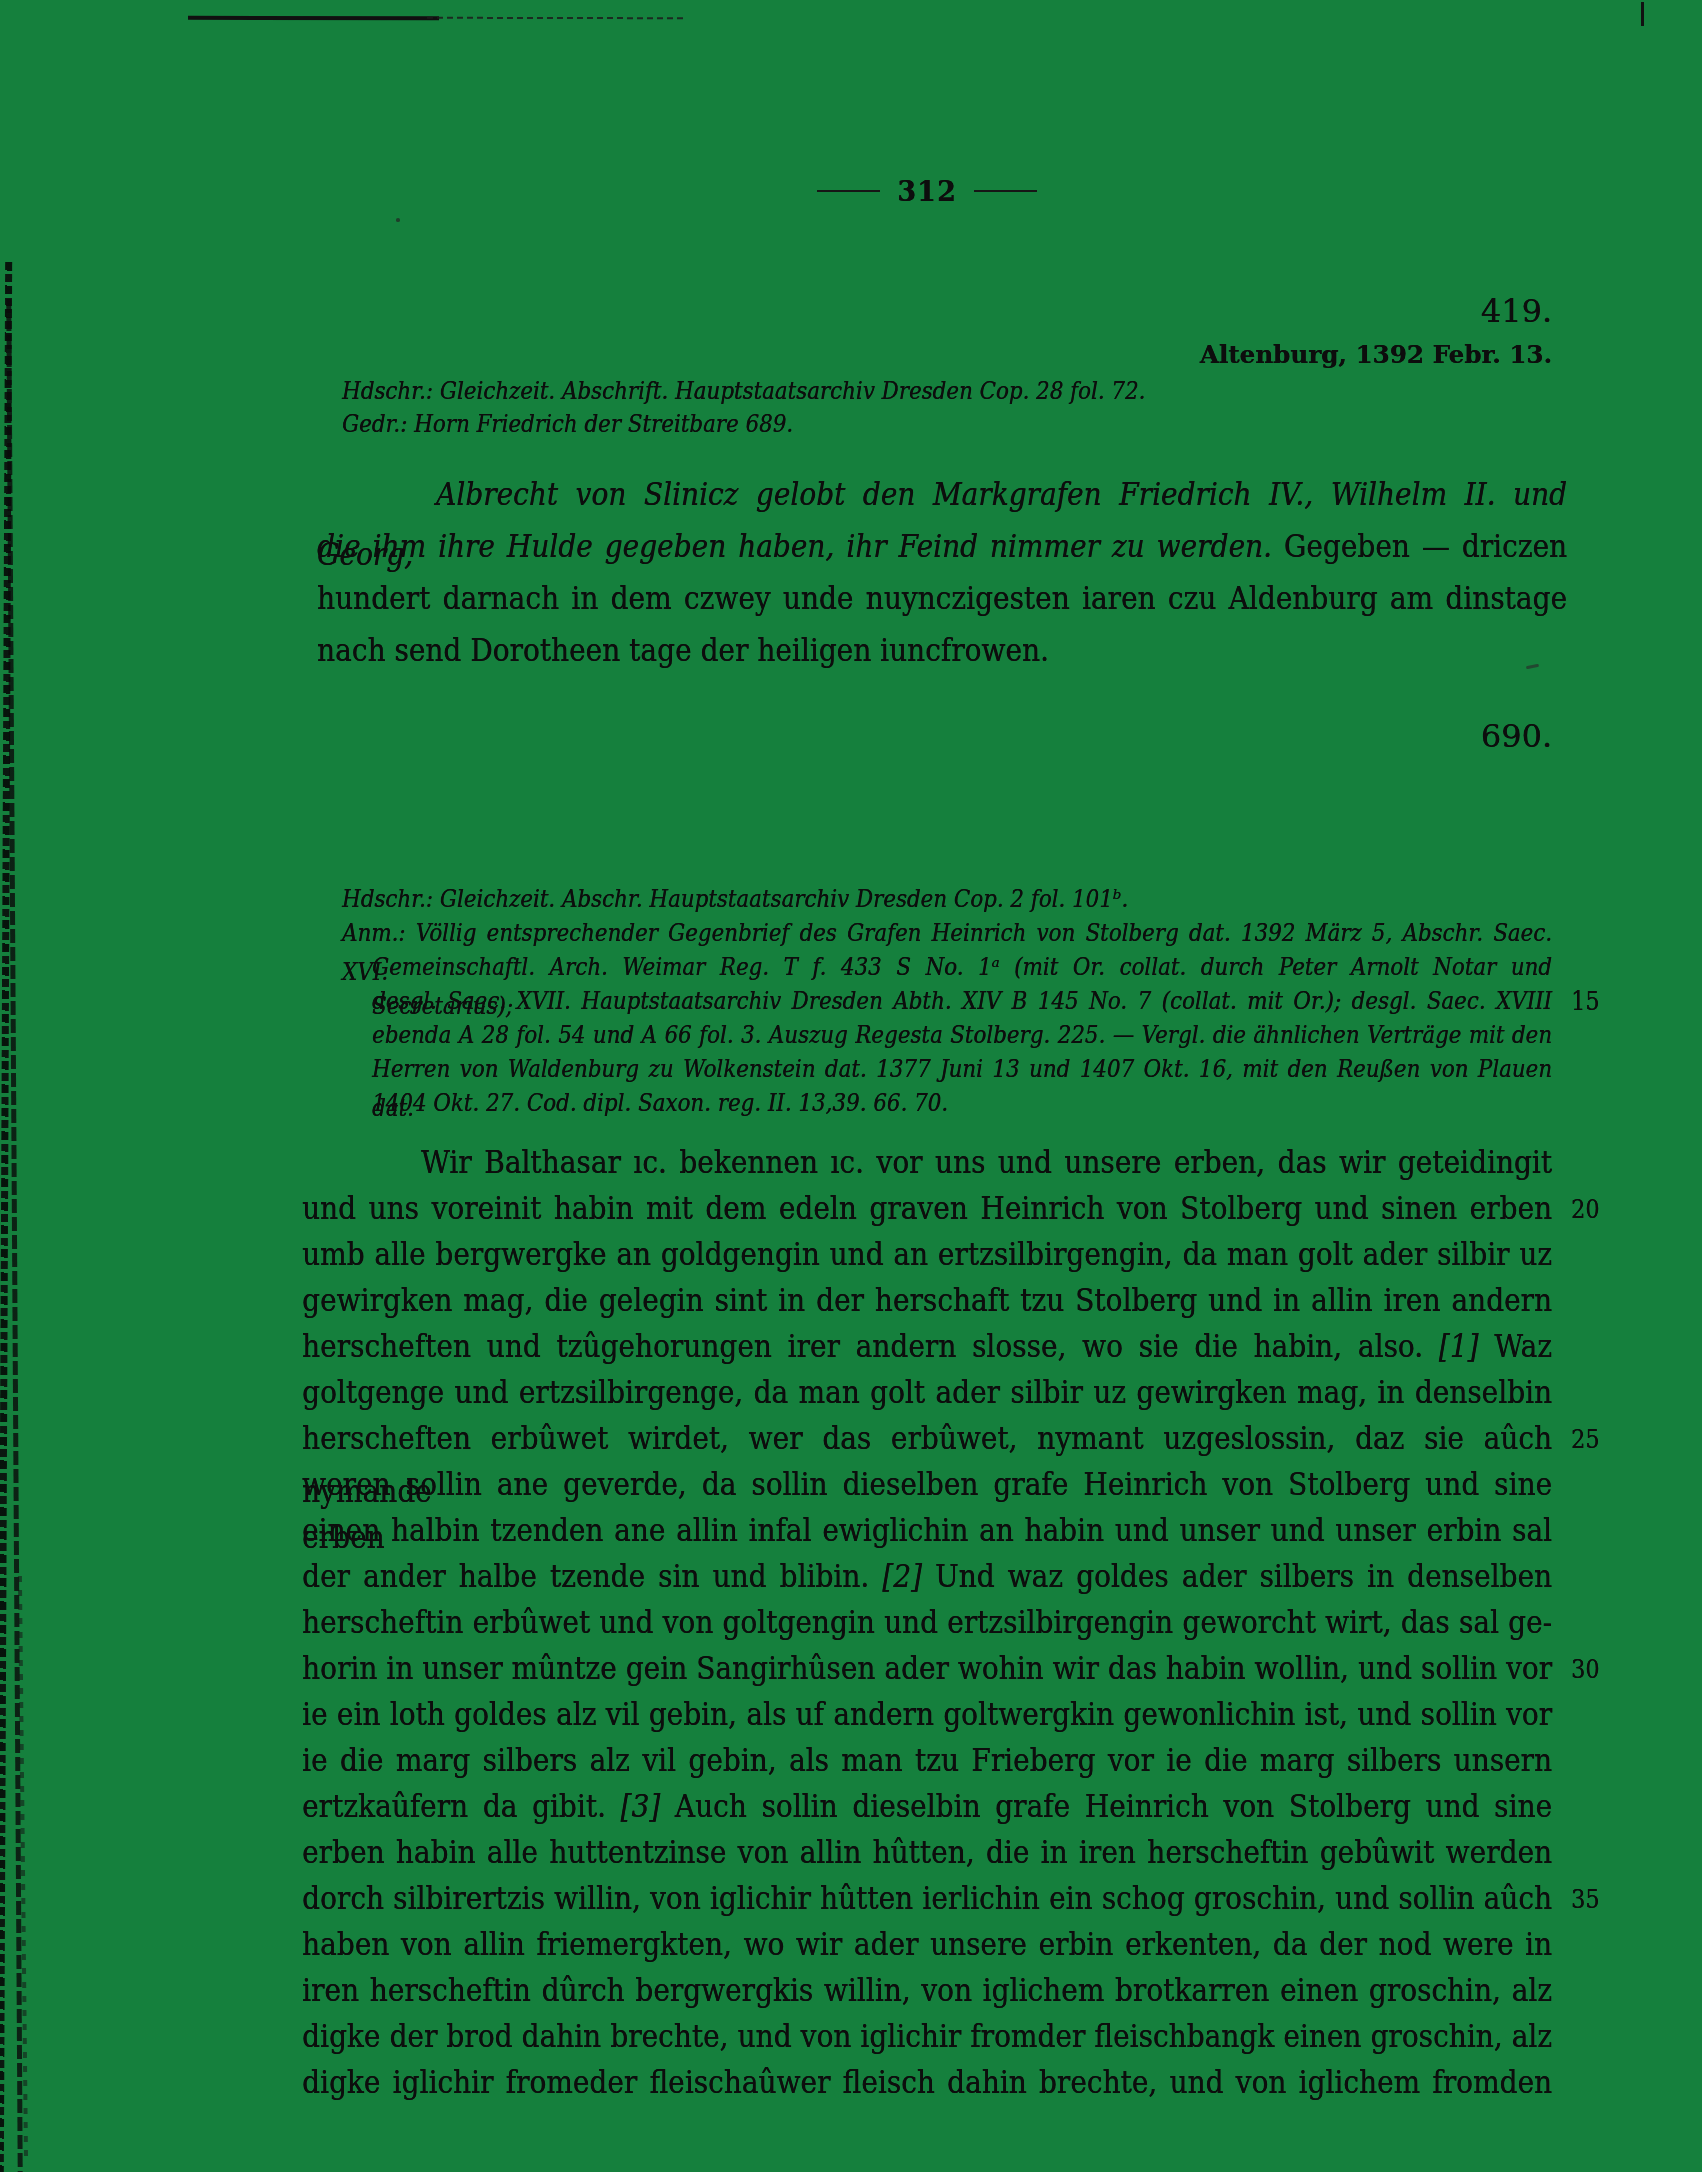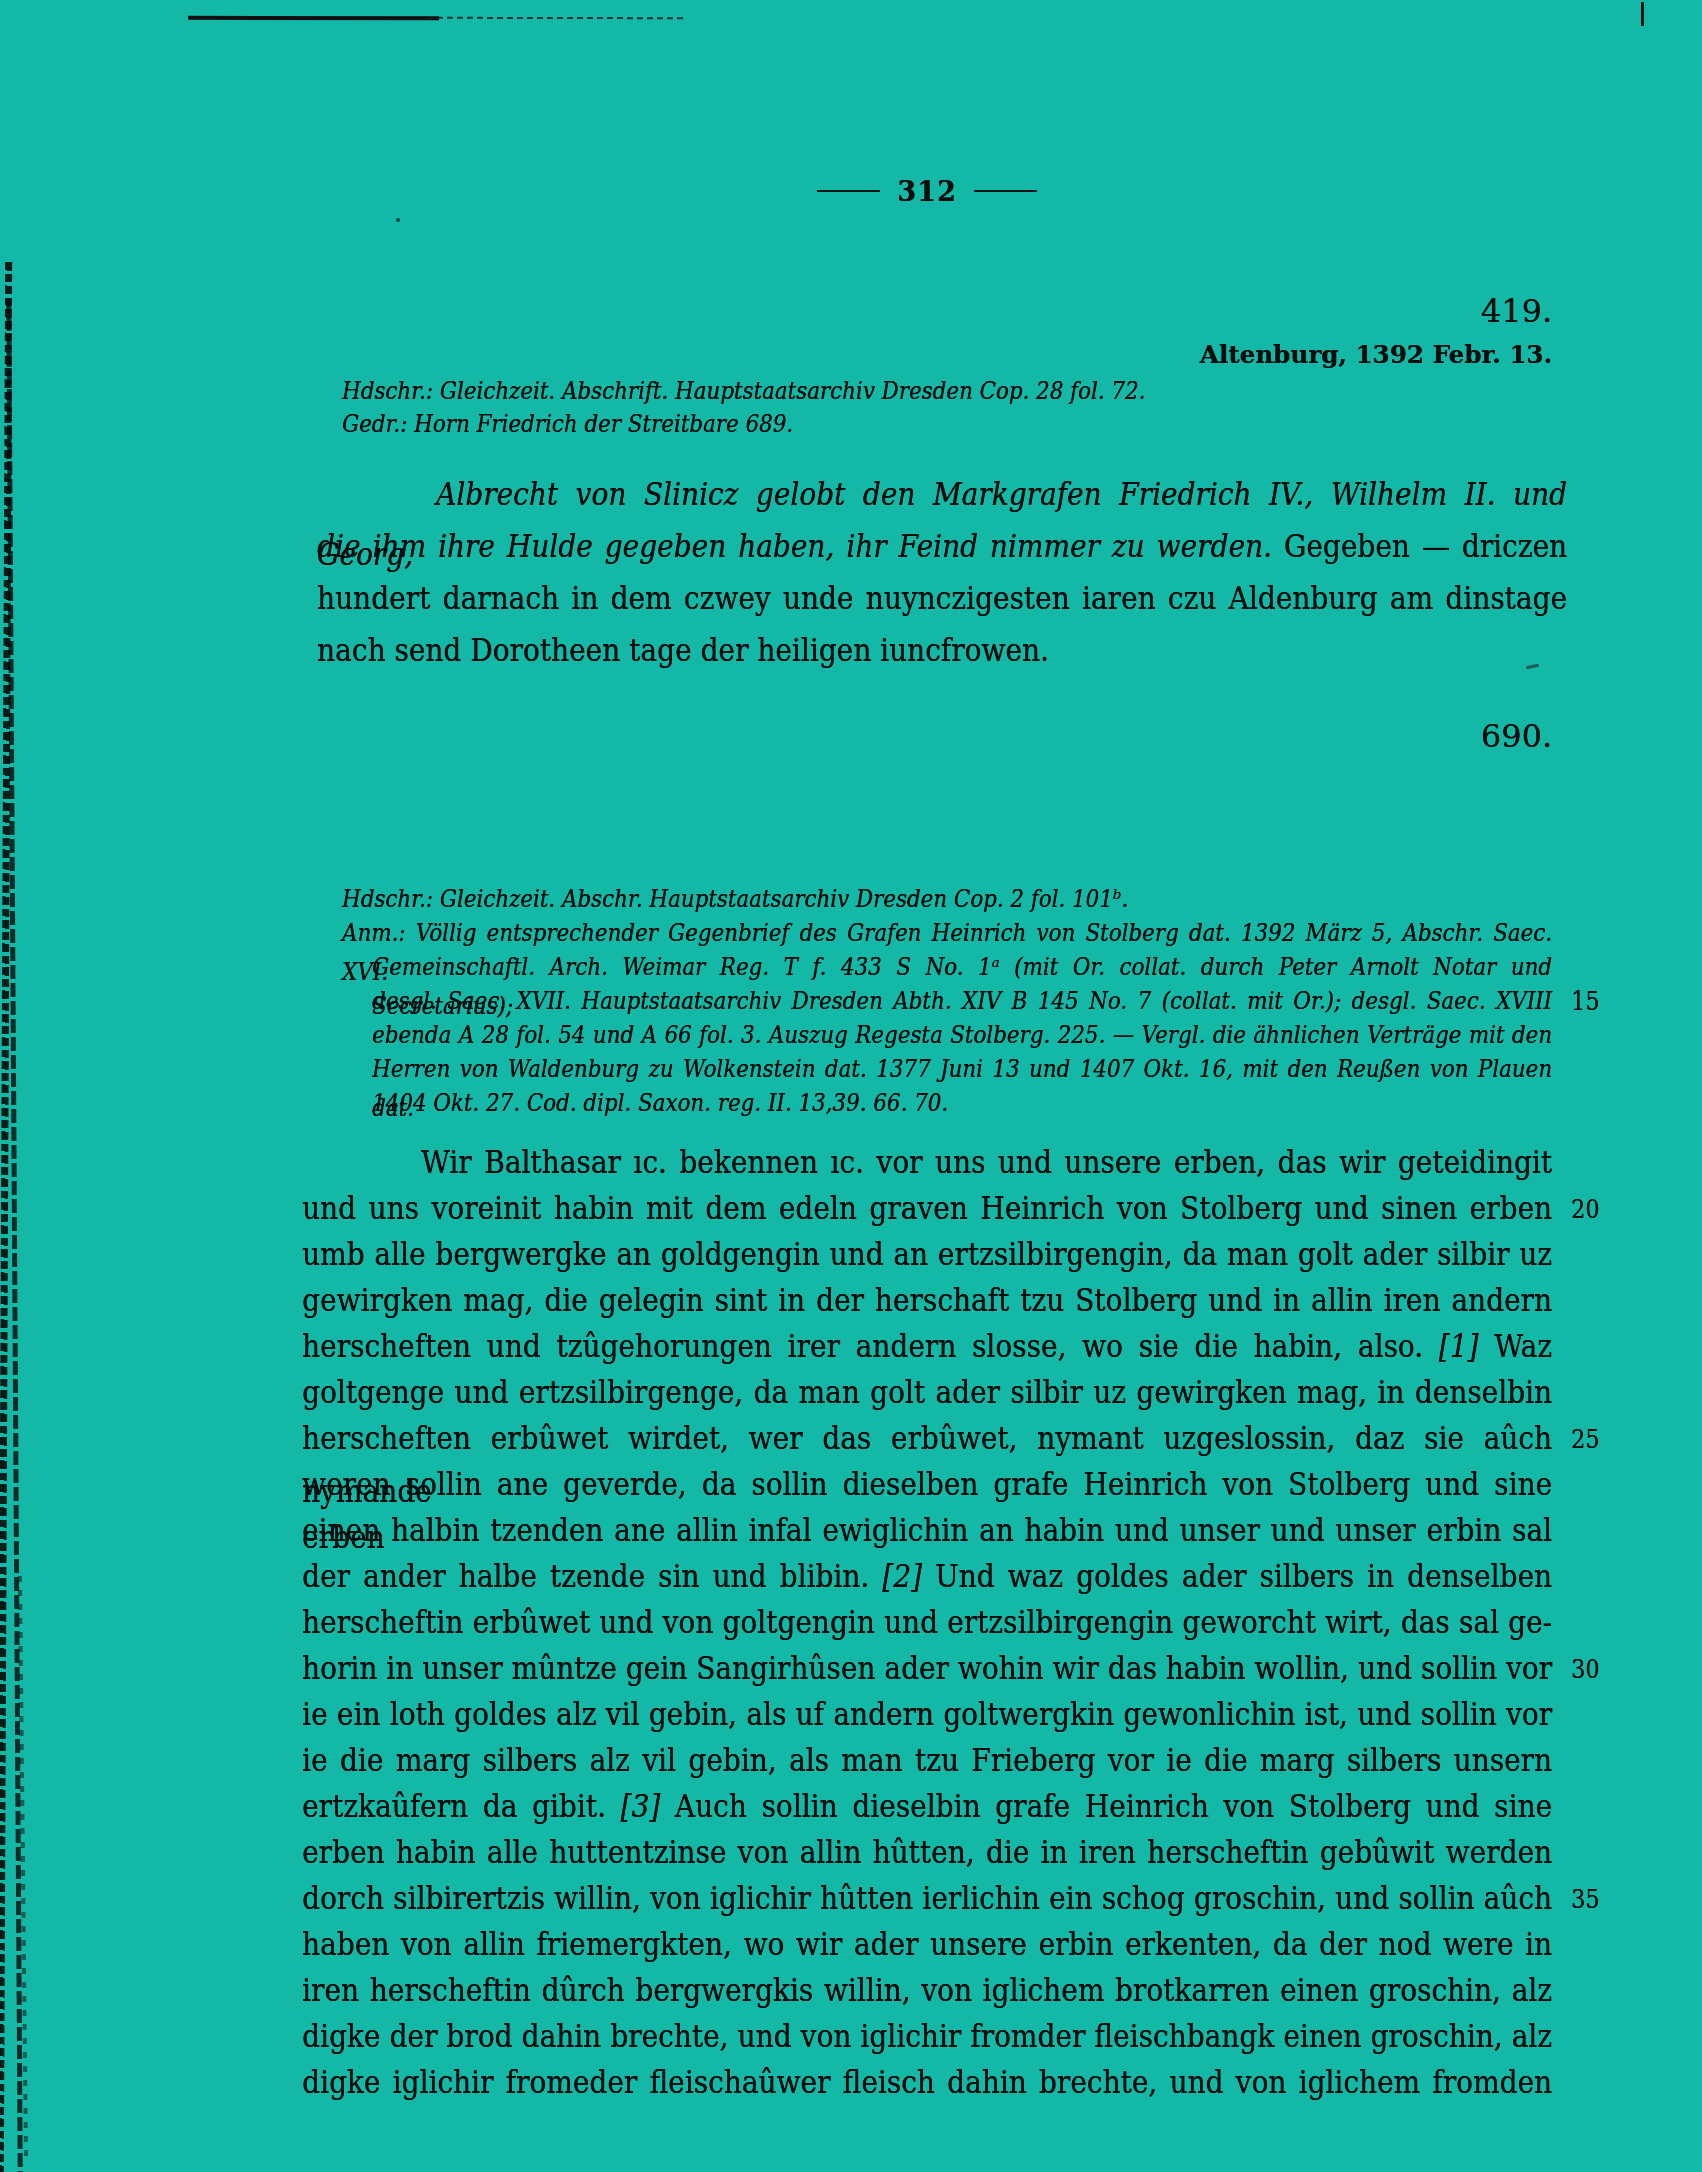--- a/index.html
+++ b/index.html
@@ -1,20 +1,20 @@
 <!DOCTYPE html>
 <html style="font-size:8.5px"><head>
 <meta charset="utf-8">
 <style>
   html,body{margin:0;padding:0;background:#d8d8d4;}
   .page{
     position:relative;
     width:1702px;height:2172px;
     margin:0 auto;
-    background:#14b8a6;
+    background:#15803d;
     color:#0d0d0d;
     font-family:"DejaVu Serif","Liberation Serif",serif;
     overflow:hidden;
     text-shadow:0.3px 0 0 currentColor;
   }
   .abs{position:absolute;}
   .line{position:relative;}
   .j{text-align:justify;text-align-last:justify;}
   .it{font-style:italic;}
   .rm{font-style:normal;}

